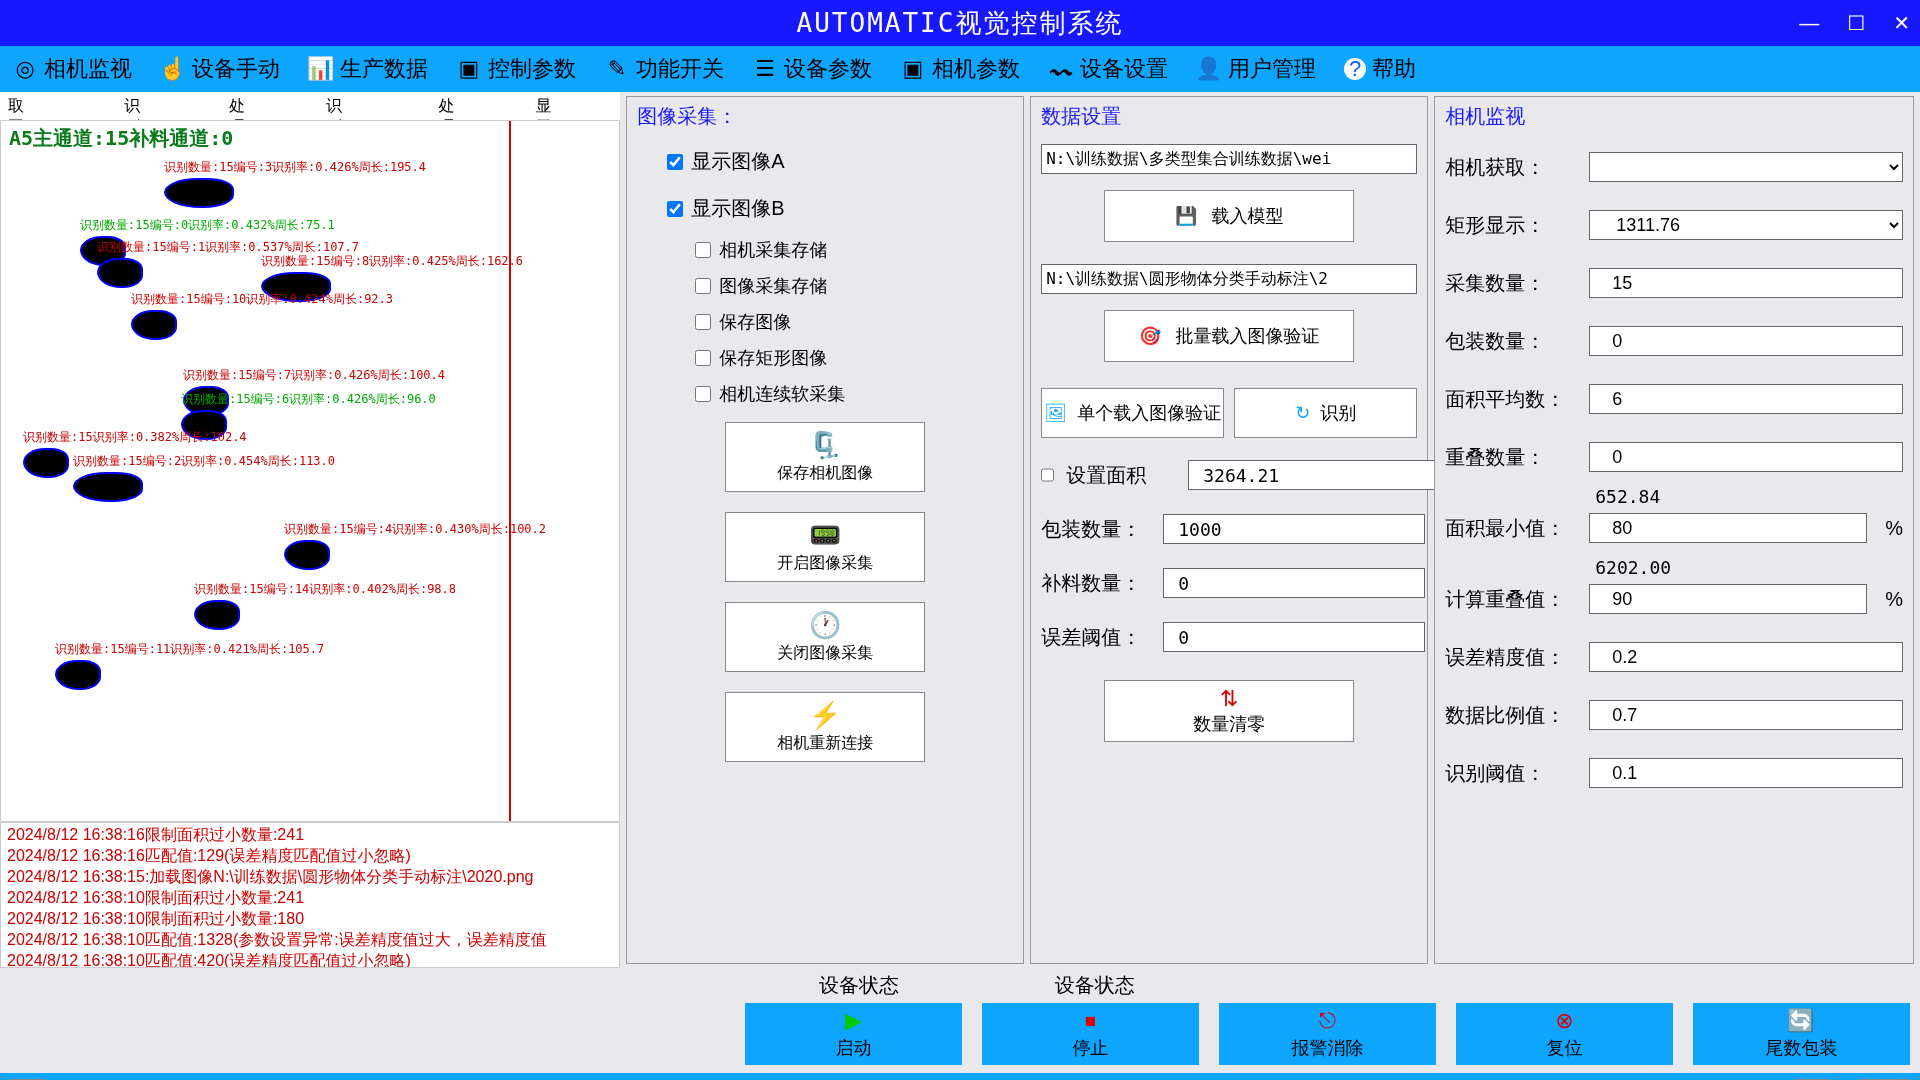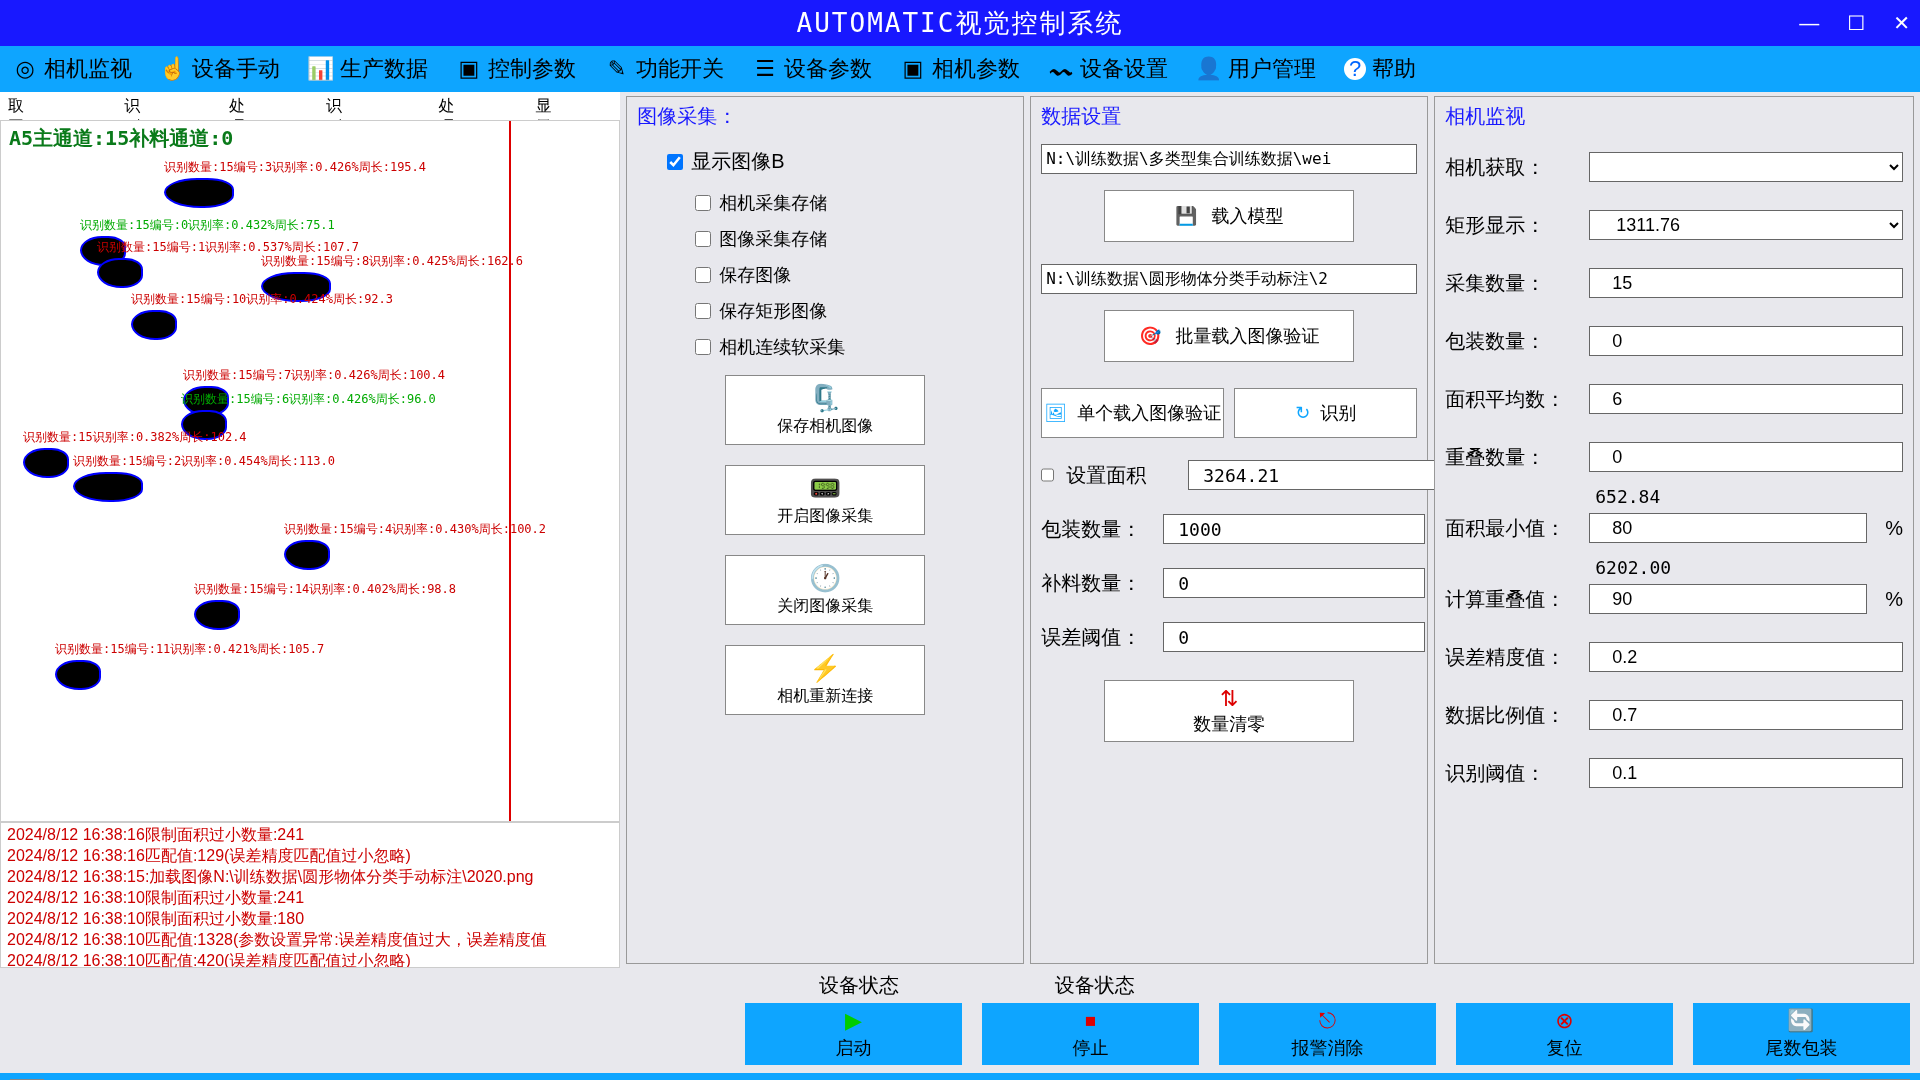--- a/index.html
+++ b/index.html
@@ -189,20 +189,24 @@
           <div class="log-line">2024/8/12 16:38:10匹配值:420(误差精度匹配值过小忽略)</div>
         </div>
     </div>
   </div>
 
   <div class="right-panels">
     <div class="panel acq">
       <div class="panel-title">图像采集：</div>
       <label class="chk-row">
           <input type="checkbox" checked="" style="">
+          <span>显示图像A</span>
+        </label>
+      <label class="chk-row">
+          <input type="checkbox" checked="" style="">
           <span>显示图像B</span>
         </label>
       <label class="chk-row sub">
           <input type="checkbox" style="">
           <span>相机采集存储</span>
         </label>
       <label class="chk-row sub">
           <input type="checkbox" style="">
           <span>图像采集存储</span>
         </label>

